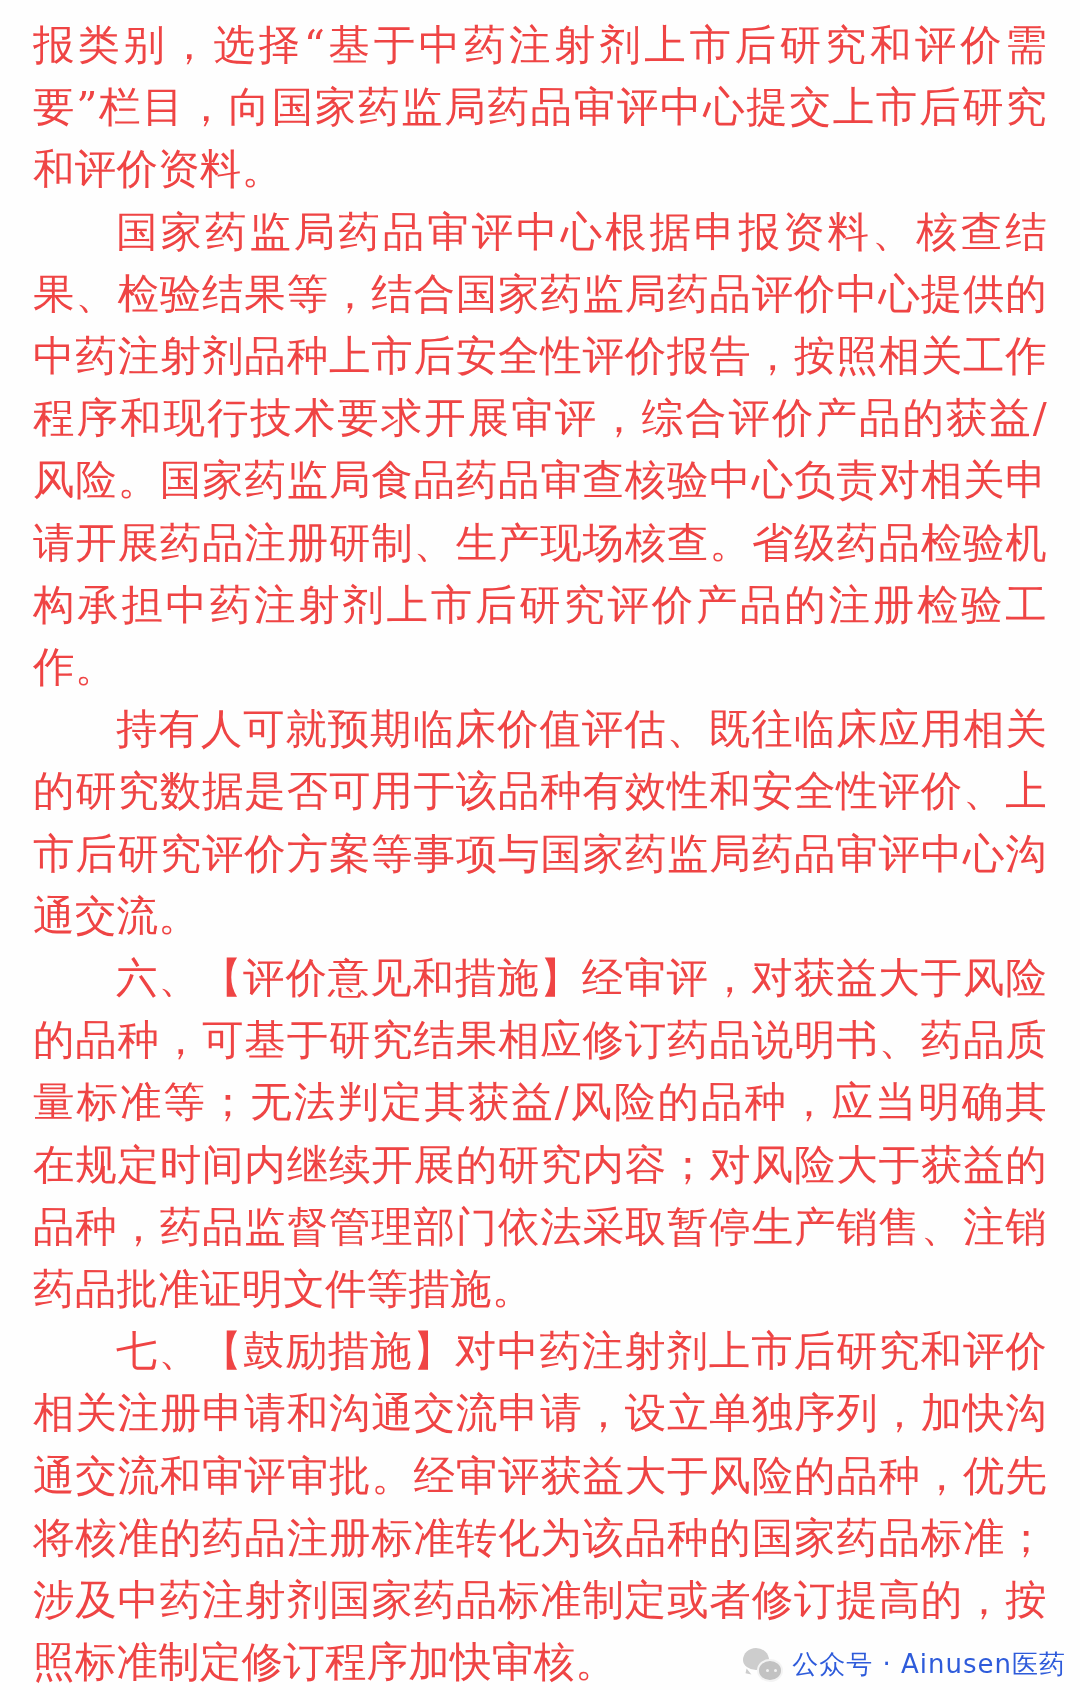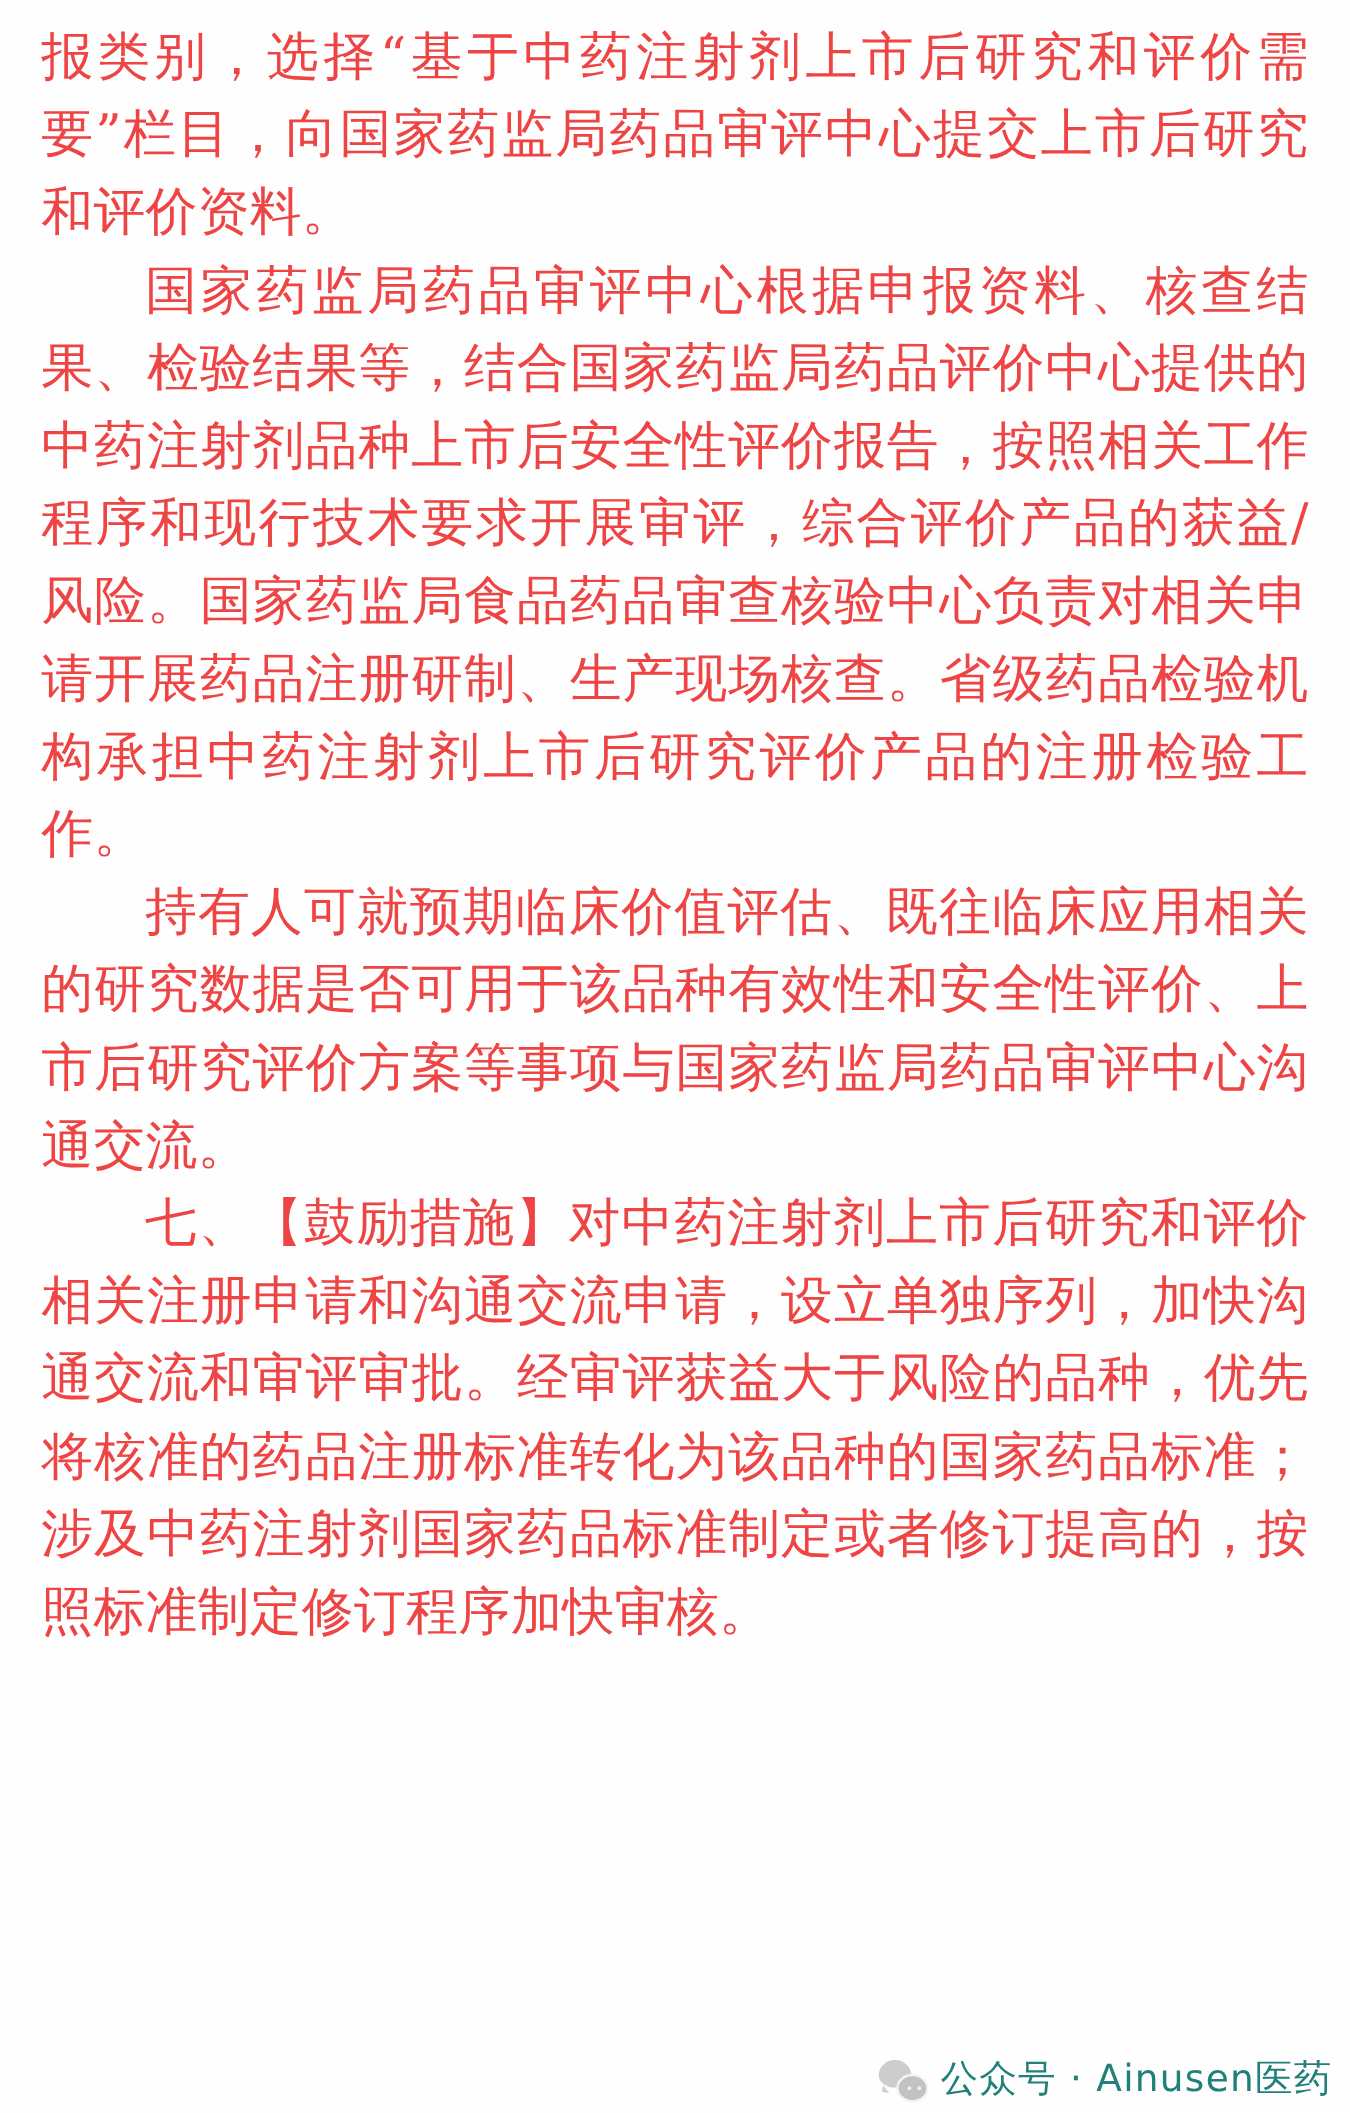--- a/index.html
+++ b/index.html
@@ -108,40 +108,41 @@
     position: absolute;
     width: 3.2px;
     height: 3.2px;
     background: #f2f2f2;
     border-radius: 50%;
   }
   #watermark .wm-icon .d1 { right: 14px; bottom: 10px; }
   #watermark .wm-icon .d2 { right: 6px;  bottom: 10px; }
   #watermark .wm-text {
     font-family: "DejaVu Sans", "Liberation Sans", sans-serif;
-    font-size: 30px;
-    color: #0f766e;
+    font-size: 26px;
+    color: #1d4ed8;
     letter-spacing: 1px;
     line-height: 1;
     white-space: nowrap;
   }
 </style>
 </head>
 <body>
 
 <div id="page">
 
   <div class="doc-body">
 
     <p class="para">报类别，选择“基于中药注射剂上市后研究和评价需要”栏目，向国家药监局药品审评中心提交上市后研究和评价资料。</p>
 
     <p class="para indent">国家药监局药品审评中心根据申报资料、核查结果、检验结果等，结合国家药监局药品评价中心提供的中药注射剂品种上市后安全性评价报告，按照相关工作程序和现行技术要求开展审评，综合评价产品的获益/风险。国家药监局食品药品审查核验中心负责对相关申请开展药品注册研制、生产现场核查。省级药品检验机构承担中药注射剂上市后研究评价产品的注册检验工作。</p>
 
     <p class="para indent">持有人可就预期临床价值评估、既往临床应用相关的研究数据是否可用于该品种有效性和安全性评价、上市后研究评价方案等事项与国家药监局药品审评中心沟通交流。</p>
 
+    <p class="para indent">六、【评价意见和措施】经审评，对获益大于风险的品种，可基于研究结果相应修订药品说明书、药品质量标准等；无法判定其获益/风险的品种，应当明确其在规定时间内继续开展的研究内容；对风险大于获益的品种，药品监督管理部门依法采取暂停生产销售、注销药品批准证明文件等措施。</p>
 
     <p class="para indent">七、【鼓励措施】对中药注射剂上市后研究和评价相关注册申请和沟通交流申请，设立单独序列，加快沟通交流和审评审批。经审评获益大于风险的品种，优先将核准的药品注册标准转化为该品种的国家药品标准；涉及中药注射剂国家药品标准制定或者修订提高的，按照标准制定修订程序加快审核。</p>
 
   </div>
 
   <div id="watermark">
     <span class="wm-icon">
       <span class="bubble-back"></span>
       <span class="bubble-front"></span>
       <span class="dot d1"></span>

